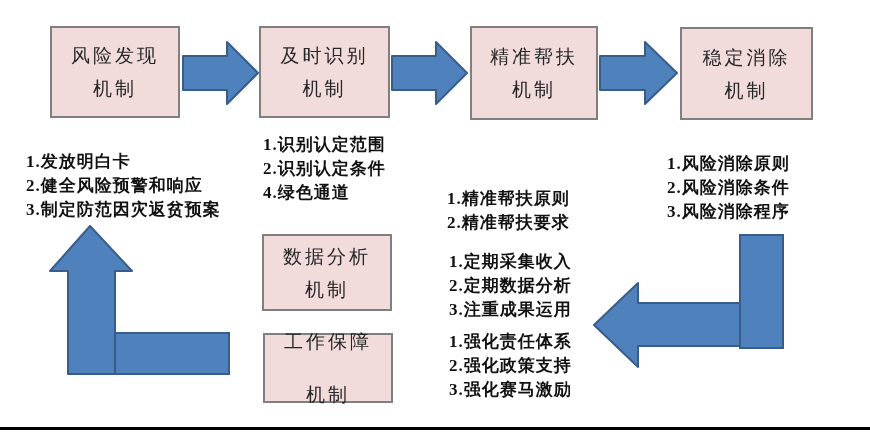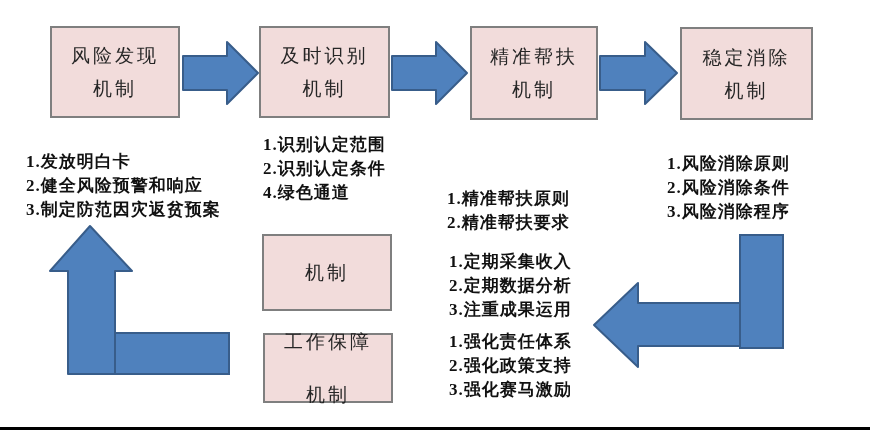--- a/index.html
+++ b/index.html
@@ -77,20 +77,21 @@
     <div>2.精准帮扶要求</div>
   </div>
 
   <div class="note-list" style="left:667px;top:152px;">
     <div>1.风险消除原则</div>
     <div>2.风险消除条件</div>
     <div>3.风险消除程序</div>
   </div>
 
   <div class="mech-box" style="left:262px;top:234px;width:130px;height:77px;">
+    <span>数据分析</span>
     <span>机制</span>
   </div>
   <div class="mech-box" style="left:263px;top:333px;width:130px;height:70px;gap:20px;">
     <span>工作保障</span>
     <span>机制</span>
   </div>
 
   <div class="note-list" style="left:449px;top:250px;">
     <div>1.定期采集收入</div>
     <div>2.定期数据分析</div>

